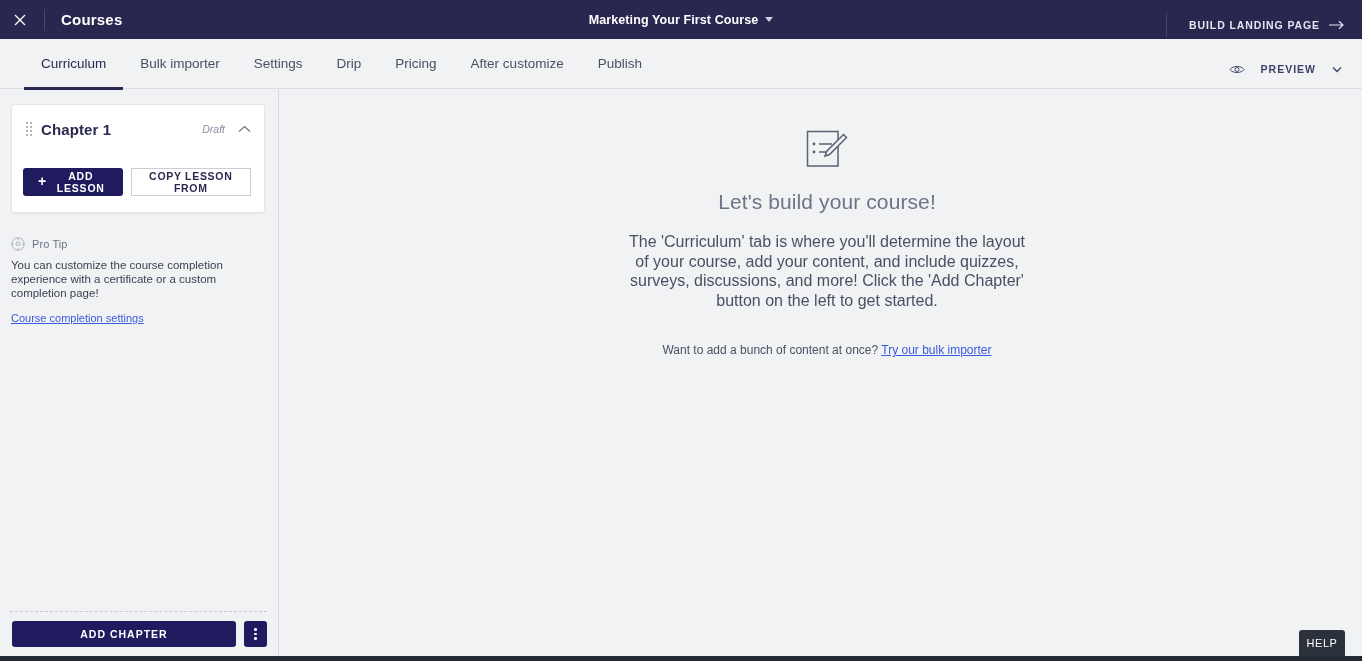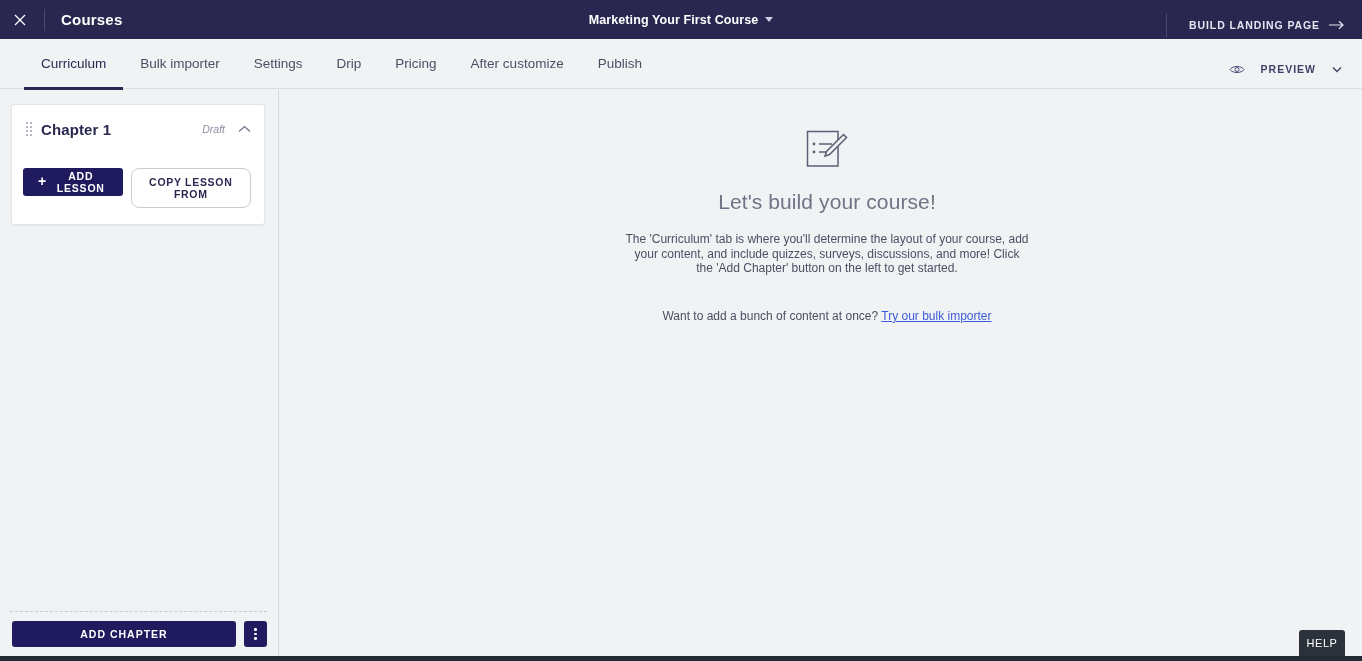--- a/index.html
+++ b/index.html
@@ -93,22 +93,22 @@
   .chevron-up { cursor: pointer; display: flex; }
   .chapter-actions { display: flex; gap: 8px; margin-top: 27px; }
   .btn-primary {
     background: #201a5e; color: #ffffff; border: none; border-radius: 3px;
     height: 28px; padding: 0 15px; font-size: 10.5px; font-weight: bold;
     letter-spacing: 0.8px; cursor: pointer; display: flex; align-items: center; gap: 7px;
     font-family: "Liberation Sans", sans-serif;
   }
   .btn-primary .plus { font-size: 14px; font-weight: bold; line-height: 1; position: relative; top: -1px; }
   .btn-outline {
-    background: #ffffff; color: #2a2850; border: 1px solid #c9ccd6; border-radius: 8px;
-    height: 40px; padding: 0 14px; font-size: 10.5px; font-weight: bold;
+    background: #ffffff; color: #2a2850; border: 1px solid #c9ccd6; border-radius: 0;
+    height: 28px; padding: 0 14px; font-size: 10.5px; font-weight: bold;
     letter-spacing: 0.7px; cursor: pointer; display: flex; align-items: center;
     font-family: "Liberation Sans", sans-serif;
   }
 
   
   .protip { margin: 24px 13px 0 11px; }
   .protip-head { display: flex; align-items: center; gap: 7px; }
   .protip-title { font-size: 11px; color: #6f7385; letter-spacing: 0.1px; }
   .protip-body {
     margin-top: 8px; font-size: 11.5px; line-height: 1.2; color: #3d4154; max-width: 258px;
@@ -143,21 +143,21 @@
   .main {
     position: absolute; top: 90px; left: 280px; width: 1082px; height: 566px;
     background: #f1f2f4; display: flex; justify-content: center; padding-left: 12px;
   }
   .empty-state { width: 420px; text-align: center; padding-top: 38px; }
   .empty-icon { display: flex; justify-content: center; margin-bottom: 20px; }
   .empty-title {
     font-size: 21px; color: #6f7385; font-weight: normal; letter-spacing: 0.1px;
     margin-bottom: 18px;
   }
-  .empty-desc { font-size: 12px; line-height: 1.22; color: #4b4f63; padding: 0 8px; }
+  .empty-desc { font-size: 16px; line-height: 1.22; color: #4b4f63; padding: 0 8px; }
   .empty-sub { margin-top: 33px; font-size: 12px; color: #4b4f63; }
   .empty-sub a { color: #3b5bdb; text-decoration: underline; cursor: pointer; }
 
   
   .help-btn {
     position: absolute; right: 17px; bottom: 5px; width: 46px; height: 26px;
     background: #2b323c; color: #ffffff; border: none; border-radius: 3px 3px 0 0;
     font-size: 11px; letter-spacing: 0.6px; cursor: pointer;
     font-family: "Liberation Sans", sans-serif;
   }
@@ -269,20 +269,32 @@
         <button class="btn-primary">
           <span class="plus">+</span>
           <span>ADD LESSON</span>
         </button>
         <button class="btn-outline">
           <span>COPY LESSON FROM</span>
         </button>
       </div>
     </div>
 
+    <div class="protip">
+      <div class="protip-head">
+        <svg width="14" height="14" viewBox="0 0 14 14">
+          <circle cx="7" cy="7" r="6.2" stroke="#a9acbb" stroke-width="1" fill="none"></circle>
+          <path d="M5.2 5.2 H8.8 V8.2 H5.2 Z" stroke="#a9acbb" stroke-width="0.9" fill="none"></path>
+          <path d="M7 1.2 V3 M7 11 V12.8 M1.2 7 H3 M11 7 H12.8" stroke="#a9acbb" stroke-width="0.9"></path>
+        </svg>
+        <span class="protip-title">Pro Tip</span>
+      </div>
+      <div class="protip-body">You can customize the course completion experience with a certificate or a custom completion page!</div>
+      <span class="protip-link">Course completion settings</span>
+    </div>
 
     <div class="dotted-sep"></div>
     <div class="sidebar-footer">
       <button class="add-chapter-btn">ADD CHAPTER</button>
       <button class="kebab-btn">
         <span class="kdot"></span>
         <span class="kdot"></span>
         <span class="kdot"></span>
       </button>
     </div>

